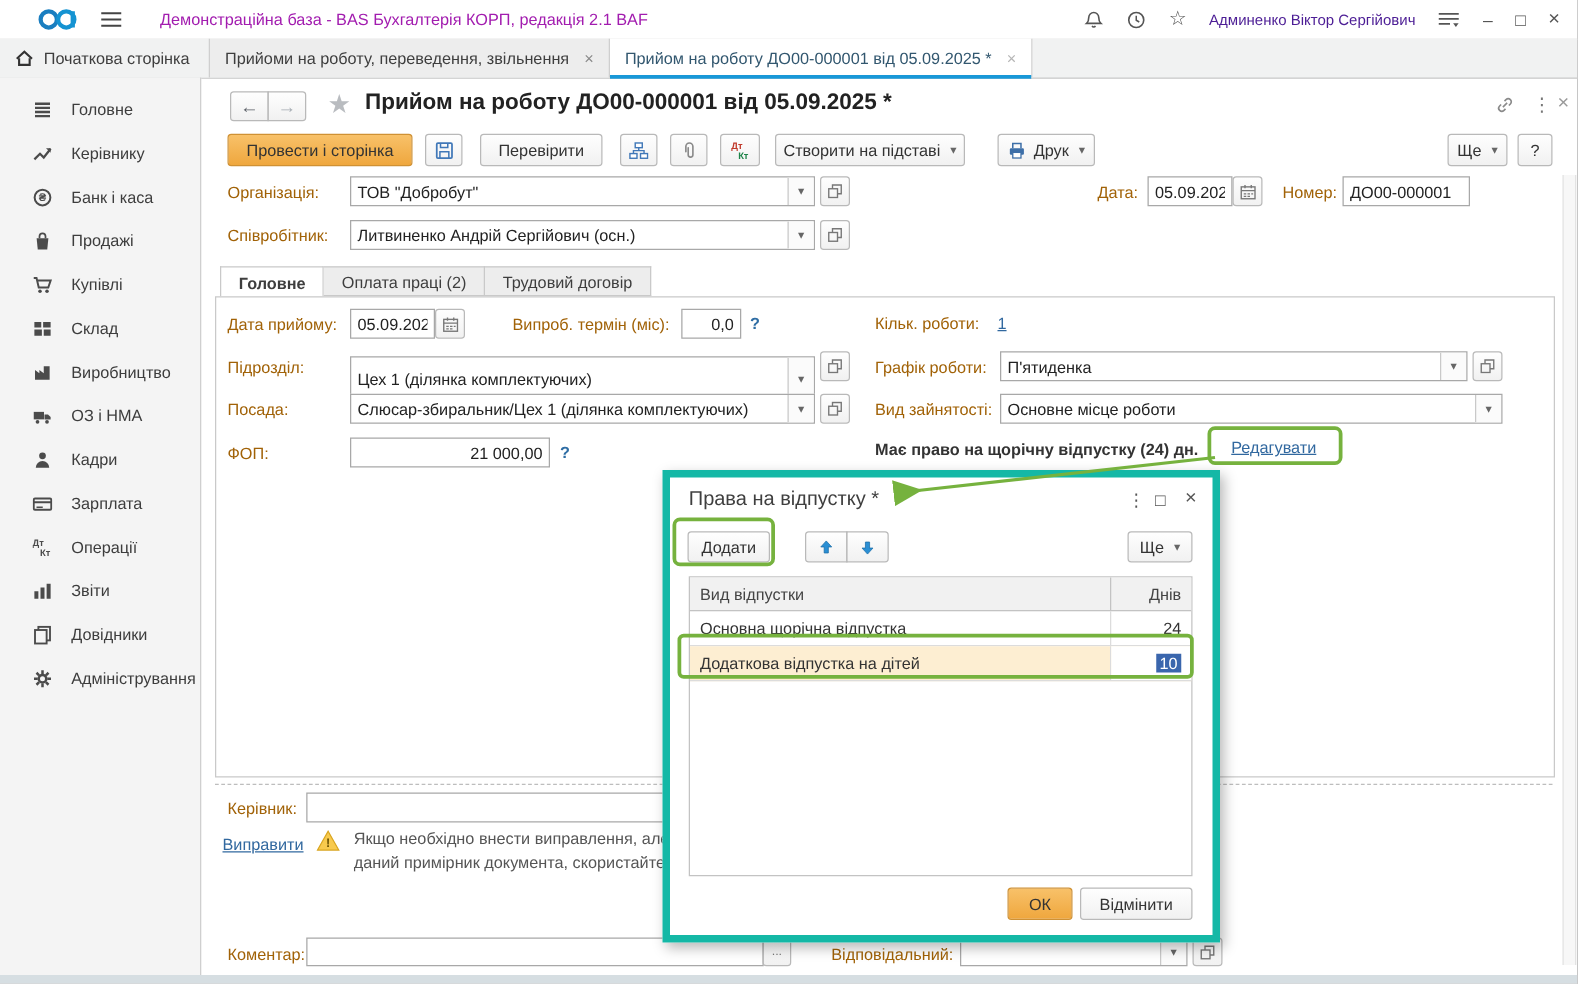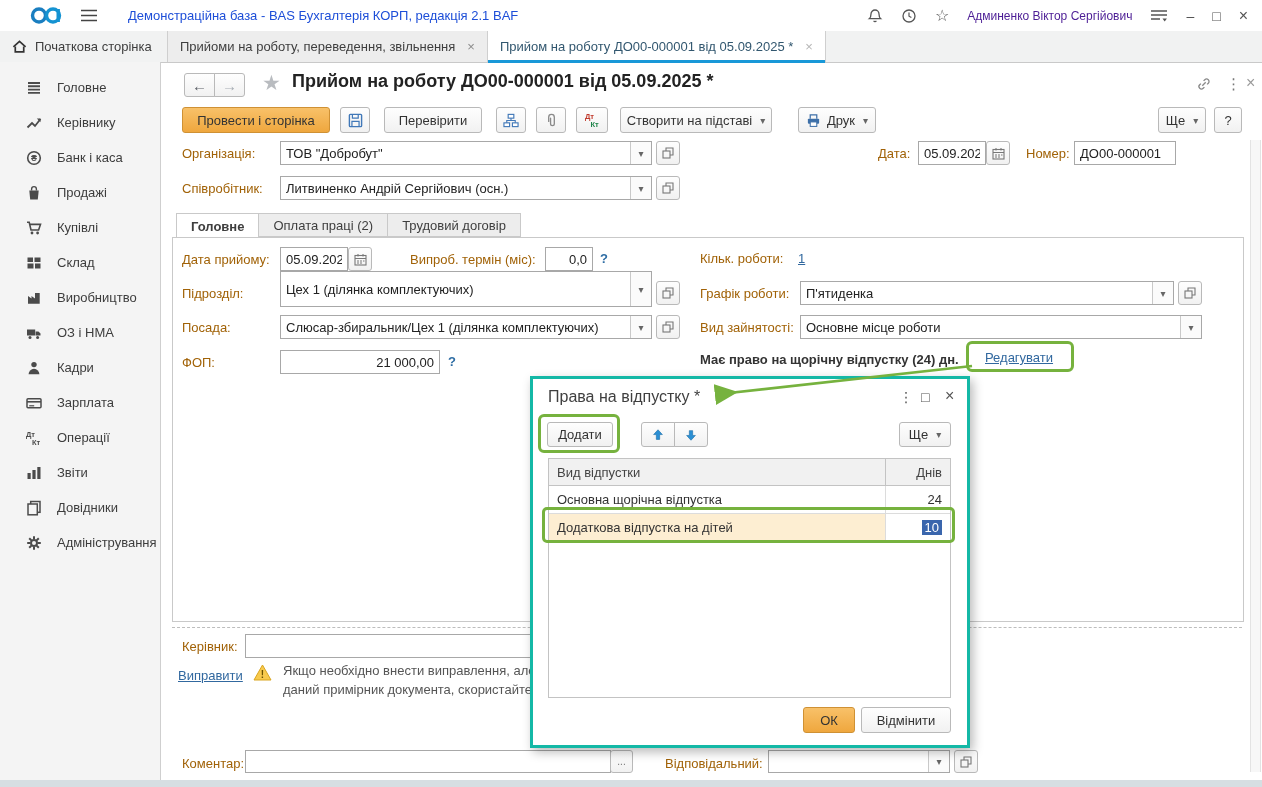--- a/index.html
+++ b/index.html
@@ -3,21 +3,21 @@
 <meta charset="utf-8">
 <style>
   html,body{margin:0;padding:0;background:#9a9a9a;font-family:"Liberation Sans",sans-serif;}
   #app{position:relative;width:1262px;height:787px;background:#fff;overflow:hidden;
        font-family:"Liberation Sans",sans-serif;font-size:13px;color:#333;}
   .abs{position:absolute;}
   .nowrap{white-space:nowrap;}
   
   .topbar{position:absolute;left:0;top:0;width:1262px;height:31px;background:#fff;
           border-bottom:1px solid #d6d6d6;display:flex;align-items:center;}
-  .apptitle{font-size:13px;color:#1d4ed8;margin-left:14px;}
+  .apptitle{font-size:13px;color:#a21caf;margin-left:14px;}
   .tb-right{margin-left:auto;display:flex;align-items:center;gap:18px;padding-right:14px;}
   .winbtn{font-size:14px;color:#555;cursor:default;line-height:1;}
   .username{font-size:12px;color:#4c1d95;}
   
   .tabbar{position:absolute;left:0;top:31px;width:1262px;height:31px;background:#f1f2f2;
           border-bottom:1px solid #c9c9c9;display:flex;align-items:stretch;}
   .dtab{display:flex;align-items:center;gap:8px;padding:0 12px;font-size:13px;color:#3e3e3e;
         border-right:1px solid #cfcfcf;background:#ededed;position:relative;}
   .dtab.home{background:#f1f2f2;border-right:1px solid #cfcfcf;}
   .dtab.active{background:#fff;color:#32576f;}
@@ -51,21 +51,21 @@
   .link{color:#31689f;text-decoration:underline;font-size:13px;white-space:nowrap;cursor:pointer;}
   .qmark{color:#2e6da4;font-weight:bold;font-size:13px;}
   .groupbox{position:absolute;border:1px solid #c9c9c9;background:#fff;}
   .ftab{box-sizing:border-box;display:flex;align-items:center;padding:0 14px;font-size:13px;color:#3e3e3e;
         border:1px solid #c9c9c9;border-left:none;background:#ededed;height:24px;}
   .ftab:first-child{border-left:1px solid #c9c9c9;}
   .ftab.active{background:#fff;font-weight:bold;height:25px;border-bottom:none;}
   .dashline{border-top:1px dashed #bdbdbd;height:0;}
   
   .dialog{position:absolute;left:530px;top:376px;width:434px;height:366px;background:#fff;
-          border:3px solid #14b8a6;box-shadow:3px 4px 10px rgba(0,0,0,.28);z-index:10;}
+          border:6px solid #14b8a6;box-shadow:3px 4px 10px rgba(0,0,0,.28);z-index:10;}
   .dlg-title{position:absolute;left:15px;top:9px;font-size:16px;color:#3f3f3f;white-space:nowrap;}
   .dlg-ctl{position:absolute;top:11px;font-size:14px;color:#555;line-height:1;}
   .grid{position:absolute;left:15px;top:79px;width:403px;height:240px;border:1px solid #c3c3c3;box-sizing:border-box;background:#fff;}
   .grow{display:flex;border-bottom:1px solid #dcdcdc;height:27px;align-items:stretch;}
   .grid .hdr{background:#f1f1f1;border-bottom:1px solid #c3c3c3;height:26px;color:#444;}
   .gcell{display:flex;align-items:center;padding:0 8px;font-size:13px;white-space:nowrap;overflow:hidden;}
   .gcell.c1{flex:1;border-right:1px solid #dcdcdc;}
   .grid .hdr .gcell.c1{border-right:1px solid #c3c3c3;}
   .gcell.c2{width:48px;justify-content:flex-end;}
   .sel-chip{background:#3a66ad;color:#fff;padding:0 3px;font-size:13px;}
@@ -364,21 +364,21 @@
         <path d="M3 8h2M6 8h2M9 8h1.5M3 10h2M6 10h2" stroke="#777" stroke-width="1"></path>
       </svg>
   </div>
   <span class="lbl abs" style="left:410px;top:252px">Випроб. термін (міс):</span>
   <div class="input num abs" style="left:545px;top:247px;width:48px;height:24px">
       <span class="val">0,0</span>
     </div>
   <span class="qmark abs" style="left:600px;top:251px">?</span>
 
   <span class="lbl abs" style="left:182px;top:286px">Підрозділ:</span>
-  <div class="combo abs" style="left:280px;top:271px;width:372px;height:36px">
+  <div class="combo abs" style="left:280px;top:285px;width:372px;height:36px">
     <span class="val">Цех 1 (ділянка комплектуючих)</span>
       <span class="dd">▾</span>
   </div>
   <div class="mini abs" style="left:656px;top:281px;width:24px;height:24px">
     <svg width="12" height="12" viewBox="0 0 12 12">
         <rect x="1" y="4" width="7" height="7" fill="none" stroke="#777" stroke-width="1.1"></rect>
         <path d="M4 4V1h7v7H8" fill="none" stroke="#777" stroke-width="1.1"></path>
       </svg>
   </div>
 

